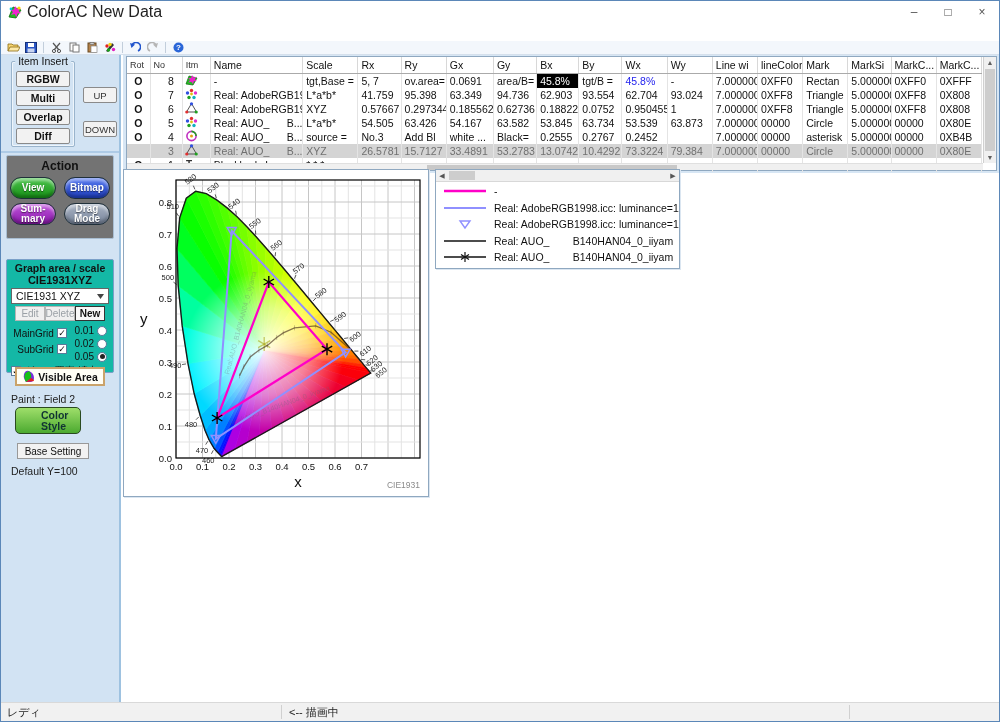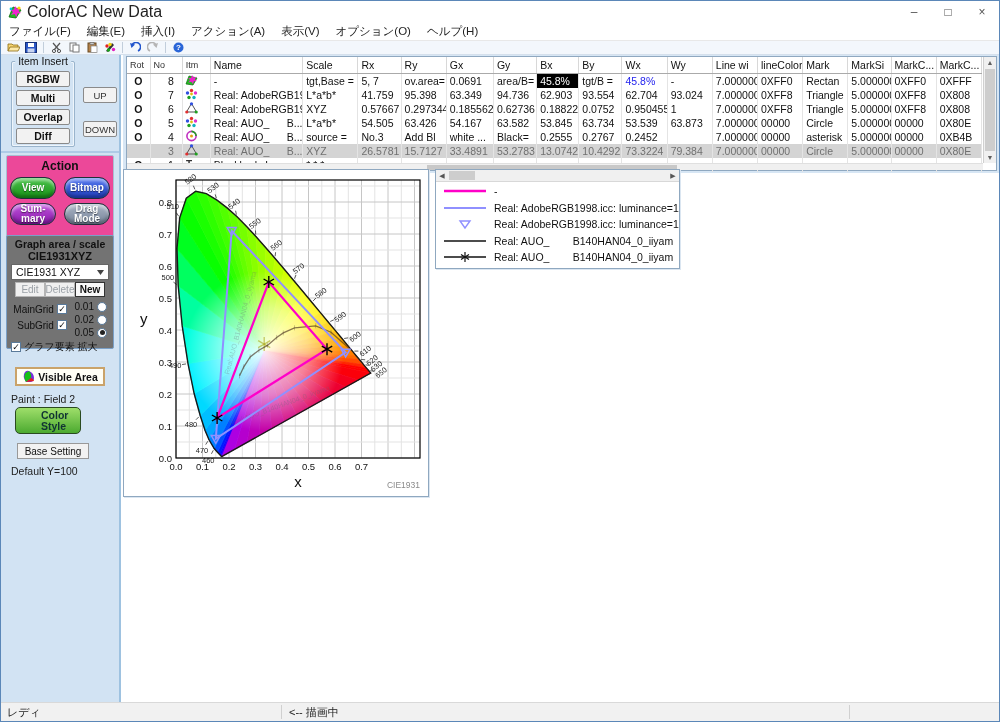--- a/index.html
+++ b/index.html
@@ -24,27 +24,27 @@
   .sidebar{position:absolute;top:54px;left:0;width:120px;bottom:19px;background:#d2e3f3;border-right:2px solid #9ec2e0;}
   .groupbox{position:absolute;left:10px;top:6px;width:64px;height:86px;border:1px solid #9ab4cc;border-radius:2px;
             box-shadow:inset 0 0 0 1px #eef5fb;padding-top:9px;display:flex;flex-direction:column;align-items:center;gap:3px;}
   .grouplabel{position:absolute;top:-7px;left:50%;transform:translateX(-50%);background:#d2e3f3;padding:0 3px;font-size:10.5px;white-space:nowrap;}
   .sbtn{width:54px;height:16px;background:#f2f2f2;border:1px solid #8a8a8a;border-radius:2px;font-weight:bold;
         font-size:10.5px;display:flex;align-items:center;justify-content:center;color:#111;}
   .updown{position:absolute;left:82px;width:34px;height:16px;background:#f2f2f2;border:1px solid #8a8a8a;border-radius:2px;
         font-size:9.5px;display:flex;align-items:center;justify-content:center;color:#333;}
   .hsep{position:absolute;left:0;right:0;height:2px;background:#aecbe6;}
   .panel{position:absolute;left:5px;width:108px;border:1px solid #a9bed2;border-radius:2px;}
-  .actionpanel{top:100px;height:84px;background:#ec4899;}
+  .actionpanel{top:100px;height:84px;background:#737373;}
   .paneltitle{text-align:center;font-weight:bold;font-size:12px;margin-top:3px;}
   .pillrow{display:flex;justify-content:center;gap:8px;margin-top:4px;}
   .pill{width:46px;height:22px;border-radius:11px;border:1.5px solid #20303a;color:#fff;font-weight:bold;font-size:10px;
         display:flex;align-items:center;justify-content:center;text-align:center;line-height:1;white-space:pre-line;
         text-shadow:0 1px 1px rgba(0,0,0,.5);box-shadow:inset 0 3px 3px rgba(255,255,255,.45), inset 0 -3px 3px rgba(0,0,0,.25);}
-  .graphpanel{top:180px;height:114px;background:#737373;border:1px solid #7aa0c8;font-size:10.5px;}
+  .graphpanel{top:204px;height:114px;background:#14b8a6;border:1px solid #7aa0c8;font-size:10.5px;}
   .graphpanel .sub{text-align:center;font-weight:bold;font-size:11px;}
   .dropdown{margin:2px 4px;height:16px;background:#fff;border:1px solid #666;display:flex;align-items:center;justify-content:space-between;padding:0 4px;font-size:10.5px;}
   .gbrow{display:flex;justify-content:center;gap:0;margin-top:2px;}
   .gbtn{width:30px;height:15px;background:#f0f0f0;border:1px solid #999;font-size:10px;display:flex;align-items:center;justify-content:center;}
   .gbtn.disabled{color:#9aa0a6;border-color:#b5b5b5;}
   .gbtn.new{border:1px solid #333;font-weight:bold;background:#f8f8f8;}
   .checkrow{display:flex;align-items:center;justify-content:flex-end;gap:3px;font-size:10px;height:12px;}
   .cbx{width:10px;height:10px;background:#fff;border:1px solid #5a7a9a;display:inline-flex;align-items:center;justify-content:center;font-size:9px;color:#111;line-height:1;}
   .rad{width:10px;height:10px;border:1px solid #5a7a9a;border-radius:50%;background:#fff;display:inline-flex;align-items:center;justify-content:center;}
   .rad.sel::after{content:"";width:5px;height:5px;border-radius:50%;background:#222;}
@@ -97,29 +97,20 @@
       <circle cx="4" cy="4" r="1.4" fill="#00c8e0"></circle>
     </svg>
     <span class="title">ColorAC  New Data</span>
     <div class="wincontrols">
       <span class="winbtn">–</span>
       <span class="winbtn">□</span>
       <span class="winbtn">×</span>
     </div>
   </div>
 
-  <div class="menubar" id="menubar">
-      <span class="menuitem">ファイル(F)</span>
-      <span class="menuitem">編集(E)</span>
-      <span class="menuitem">挿入(I)</span>
-      <span class="menuitem">アクション(A)</span>
-      <span class="menuitem">表示(V)</span>
-      <span class="menuitem">オプション(O)</span>
-      <span class="menuitem">ヘルプ(H)</span>
-    </div>
 
   <div class="toolbar" id="toolbar">
       <span class="tbicon">
         <svg width="13" height="11">
           <path d="M1 9 V2 h4 l1 1 h5 v2" fill="#f7d674" stroke="#8a6a10" stroke-width="0.8"></path>
           <path d="M1 9 L3 5 h10 l-2 4 z" fill="#fde9a8" stroke="#8a6a10" stroke-width="0.8"></path>
         </svg>
       </span>
       <span class="tbicon">
         <svg width="12" height="11">

